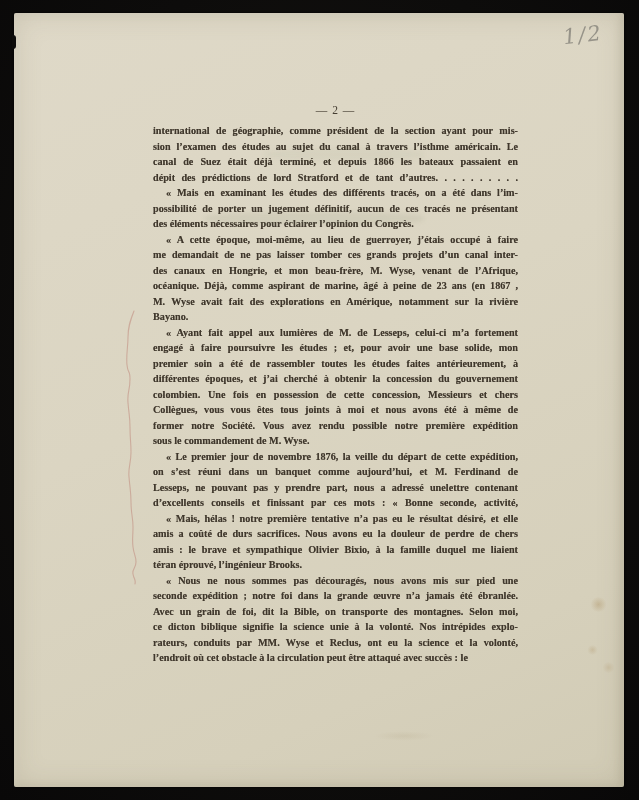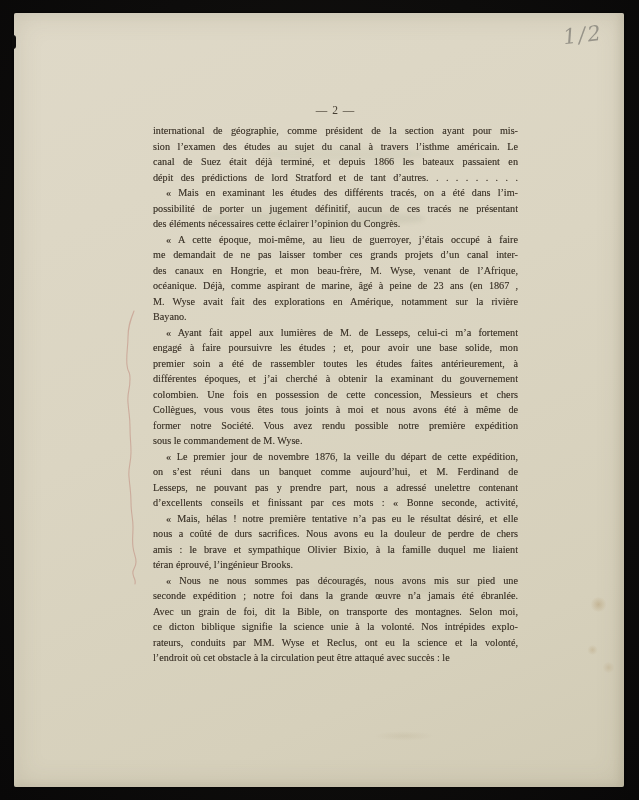--- a/index.html
+++ b/index.html
@@ -30,20 +30,21 @@
   }
   .pageno{
     position:absolute;left:139px;top:91px;width:365px;
     text-align:center;font-size:11.5px;color:#453d32;
     letter-spacing:1px;
   }
   .textblock{
     position:absolute;left:139px;top:110px;width:365px;
     font-size:10.2px;color:#3f372c;
     text-shadow:0 0 .4px rgba(63,55,44,.55);
+    font-weight:bold;
   }
   .line{
     min-height:15.5px;line-height:15.5px;
     text-align:justify;text-align-last:justify;
   }
   .line.last{text-align-last:left;}
   .line.indent{text-indent:13px;}
   .marginline{position:absolute;left:0;top:0;width:610px;height:774px;pointer-events:none;}
   .stain{position:absolute;pointer-events:none;}
   .s1{left:576px;top:584px;width:17px;height:15px;border-radius:50%;
@@ -75,49 +76,49 @@
     <div class="textblock">
         <div class="para">
           <div class="line">international de géographie, comme président de la section ayant pour mis-</div>
           <div class="line">sion l’examen des études au sujet du canal à travers l’isthme américain. Le</div>
           <div class="line">canal de Suez était déjà terminé, et depuis 1866 les bateaux passaient en</div>
           <div class="line">dépit des prédictions de lord Stratford et de tant d’autres. . . . . . . . . .</div>
         </div>
         <div class="para">
           <div class="line indent">« Mais en examinant les études des différents tracés, on a été dans l’im-</div>
           <div class="line">possibilité de porter un jugement définitif, aucun de ces tracés ne présentant</div>
-          <div class="line last">des éléments nécessaires cette éclairer l’opinion du Congrès.</div>
+          <div class="line last">des éléments nécessaires pour éclairer l’opinion du Congrès.</div>
         </div>
         <div class="para">
           <div class="line indent">« A cette époque, moi-même, au lieu de guerroyer, j’étais occupé à faire</div>
           <div class="line">me demandait de ne pas laisser tomber ces grands projets d’un canal inter-</div>
           <div class="line">des canaux en Hongrie, et mon beau-frère, M. Wyse, venant de l’Afrique,</div>
           <div class="line">océanique. Déjà, comme aspirant de marine, âgé à peine de 23 ans (en 1867 ,</div>
           <div class="line">M. Wyse avait fait des explorations en Amérique, notamment sur la rivière</div>
           <div class="line last">Bayano.</div>
         </div>
         <div class="para">
           <div class="line indent">« Ayant fait appel aux lumières de M. de Lesseps, celui-ci m’a fortement</div>
           <div class="line">engagé à faire poursuivre les études ; et, pour avoir une base solide, mon</div>
           <div class="line">premier soin a été de rassembler toutes les études faites antérieurement, à</div>
-          <div class="line">différentes époques, et j’ai cherché à obtenir la examinant du gouvernement</div>
+          <div class="line">différentes époques, et j’ai cherché à obtenir la concession du gouvernement</div>
           <div class="line">colombien. Une fois en possession de cette concession, Messieurs et chers</div>
           <div class="line">Collègues, vous vous êtes tous joints à moi et nous avons été à même de</div>
           <div class="line">former notre Société. Vous avez rendu possible notre première expédition</div>
           <div class="line last">sous le commandement de M. Wyse.</div>
         </div>
         <div class="para">
           <div class="line indent">« Le premier jour de novembre 1876, la veille du départ de cette expédition,</div>
           <div class="line">on s’est réuni dans un banquet comme aujourd’hui, et M. Ferdinand de</div>
           <div class="line">Lesseps, ne pouvant pas y prendre part, nous a adressé unelettre contenant</div>
           <div class="line">d’excellents conseils et finissant par ces mots : « Bonne seconde, activité,</div>
         </div>
         <div class="para">
           <div class="line indent">« Mais, hélas ! notre première tentative n’a pas eu le résultat désiré, et elle</div>
-          <div class="line">nous a coûté de durs sacrifices. Nous avons eu la douleur de perdre de chers</div>
+          <div class="line">amis a coûté de durs sacrifices. Nous avons eu la douleur de perdre de chers</div>
           <div class="line">amis : le brave et sympathique Olivier Bixio, à la famille duquel me liaient</div>
           <div class="line last">téran éprouvé, l’ingénieur Brooks.</div>
         </div>
         <div class="para">
           <div class="line indent">« Nous ne nous sommes pas découragés, nous avons mis sur pied une</div>
           <div class="line">seconde expédition ; notre foi dans la grande œuvre n’a jamais été ébranlée.</div>
           <div class="line">Avec un grain de foi, dit la Bible, on transporte des montagnes. Selon moi,</div>
           <div class="line">ce dicton biblique signifie la science unie à la volonté. Nos intrépides explo-</div>
           <div class="line">rateurs, conduits par MM. Wyse et Reclus, ont eu la science et la volonté,</div>
           <div class="line last">l’endroit où cet obstacle à la circulation peut être attaqué avec succès : le</div>

